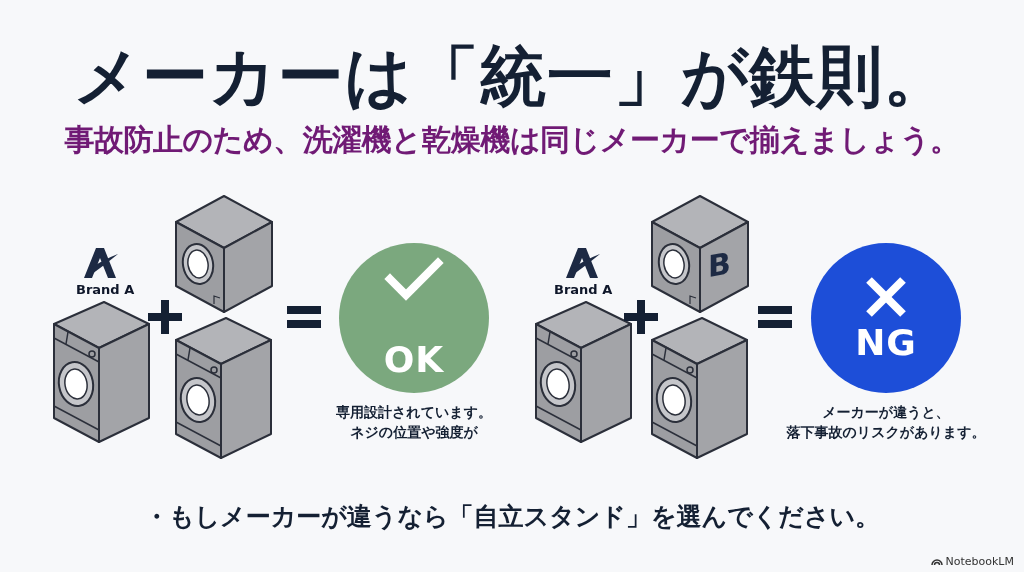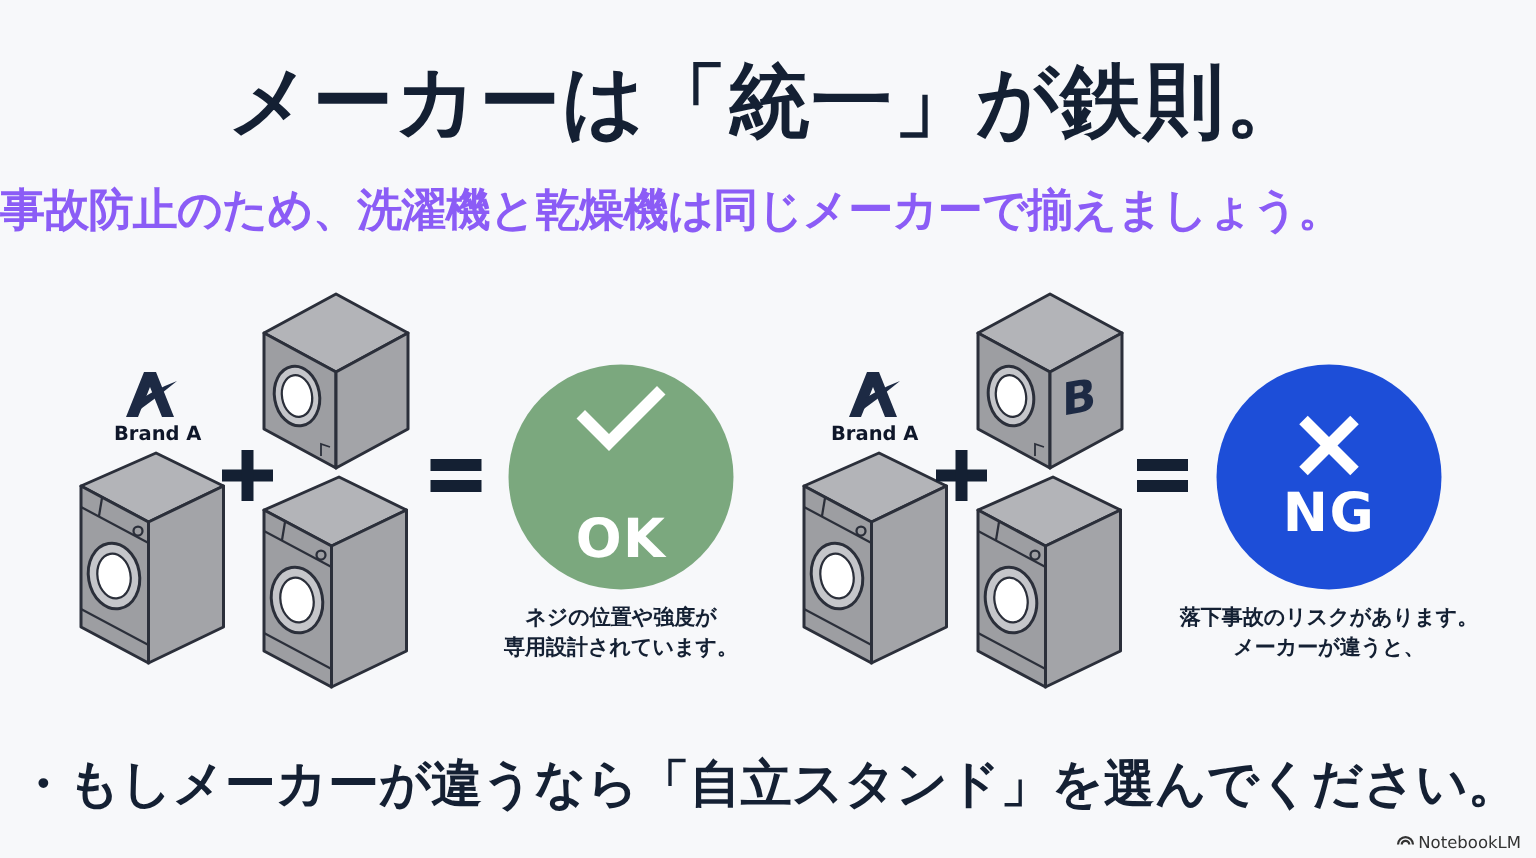--- a/index.html
+++ b/index.html
@@ -4,47 +4,47 @@
 <style>
   html, body { margin:0; padding:0; }
   body {
     width:1024px; height:572px; overflow:hidden; position:relative;
     background:#f7f8fa;
     font-family:"DejaVu Sans", "Liberation Sans", sans-serif;
     color:#142033;
   }
   .title {
     position:absolute; left:0; right:0; top:32px; text-align:center;
-    font-size:54px; font-weight:bold; letter-spacing:1px; color:#142033;
+    font-size:66px; font-weight:bold; letter-spacing:1px; color:#142033;
   }
   .subtitle {
-    position:absolute; left:0; right:0; top:120px; 
-    font-size:30px; font-weight:bold; color:#8b5cf6; letter-spacing:-0.5px;
+    position:absolute; left:0; right:0; top:120px; text-align:center;
+    font-size:30px; font-weight:bold; color:#701a75; letter-spacing:-0.5px;
   }
   .svg-stage { position:absolute; left:0; top:0; }
   .brand-label {
     position:absolute; font-size:13px; font-weight:bold; color:#0f172a;
   }
   .badge {
     position:absolute; border-radius:50%; width:150px; height:150px;
     display:flex; flex-direction:column; align-items:center; justify-content:center;
     color:#fff;
   }
   .badge-label { font-size:36px; font-weight:bold; margin-top:2px; letter-spacing:1px; }
   .caption {
     position:absolute; width:220px; text-align:center; font-size:14px; font-weight:bold;
     line-height:20px; color:#142033;
   }
   .bottom-note {
     position:absolute; left:0; right:0; top:500px; text-align:center;
-    font-size:34px; font-weight:bold; color:#142033;
+    font-size:25px; font-weight:bold; color:#142033;
   }
   .watermark {
     position:absolute; right:10px; bottom:4px; font-size:11px; color:#333;
-    display:flex; gap:3px;
+    display:flex; align-items:center; gap:3px;
   }
 </style>
 </head>
 <body>
 
 <div class="title">メーカーは「統一」が鉄則。</div>
 <div class="subtitle">事故防止のため、洗濯機と乾燥機は同じメーカーで揃えましょう。</div>
 
 <svg class="svg-stage" width="1024" height="572" viewBox="0 0 1024 572">
   <defs>
@@ -129,34 +129,34 @@
 <div class="brand-label" style="left:76px; top:282px;">Brand A</div>
 <div class="brand-label" style="left:554px; top:282px;">Brand A</div>
 
 <div class="badge" style="left:339px; top:243px; background:#7ba87e;gap:36px;">
   <svg width="60" height="44" viewBox="0 0 60 44">
     <polyline points="6,22 22,38 54,6" fill="none" stroke="#ffffff" stroke-width="8" stroke-linecap="square"></polyline>
   </svg>
   <div class="badge-label">OK</div>
 </div>
 <div class="caption" style="left:304px; top:402px;">
+  <div>専用設計されています。</div>
   <div>ネジの位置や強度が</div>
-  <div>専用設計されています。</div>
 </div>
 
 <div class="badge" style="left:811px; top:243px; background:#1d4ed8;">
   <svg width="46" height="46" viewBox="0 0 46 46">
     <line x1="6" y1="6" x2="40" y2="40" stroke="#ffffff" stroke-width="8"></line>
     <line x1="40" y1="6" x2="6" y2="40" stroke="#ffffff" stroke-width="8"></line>
   </svg>
   <div class="badge-label">NG</div>
 </div>
 <div class="caption" style="left:776px; top:402px;">
+  <div>メーカーが違うと、</div>
   <div>落下事故のリスクがあります。</div>
-  <div>メーカーが違うと、</div>
 </div>
 
 <div class="bottom-note">・もしメーカーが違うなら「自立スタンド」を選んでください。</div>
 
 <div class="watermark">
   <svg width="12" height="9" viewBox="0 0 12 9">
     <path d="M1,8 A5,5 0 0 1 11,8" fill="none" stroke="#333" stroke-width="1.5"></path>
     <path d="M3.5,8 A2.5,2.5 0 0 1 8.5,8" fill="none" stroke="#333" stroke-width="1.5"></path>
   </svg>
   <span>NotebookLM</span>

